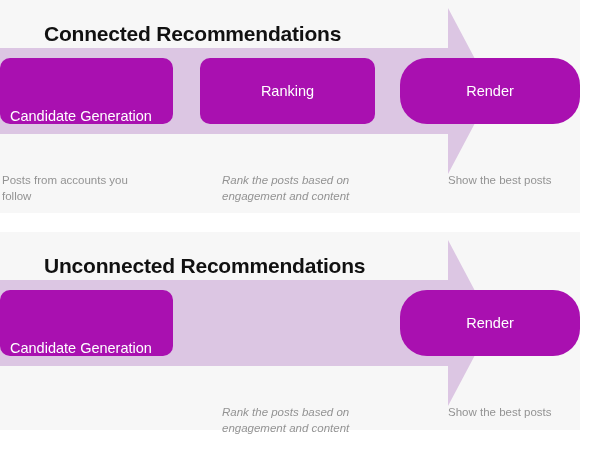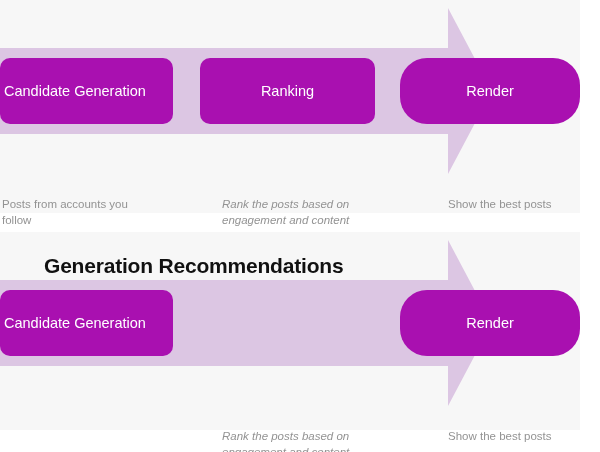--- a/index.html
+++ b/index.html
@@ -64,32 +64,31 @@
     height: 66px;
     background: #a910b0;
     border-radius: 10px;
     display: flex;
     align-items: center;
     justify-content: center;
     color: #ffffff;
     font-size: 14.5px;
     box-sizing: border-box;
   }
-  .stage-1 { left: 0px;   width: 173px; justify-content: flex-start; padding-left: 4px; }
+  .stage-1 { left: 0px;   width: 173px; justify-content: flex-start; padding-left: 10px; align-items: flex-end; }
   .stage-2 { left: 200px; width: 175px; }
   .stage-3 { left: 400px; width: 180px; border-radius: 27px; }
 
   
   .caption {
     position: absolute;
     top: 172px;
     font-size: 11.5px;
     line-height: 16px;
     color: #939393;
-    margin-top: 24px;
   }
   .caption-1 { left: 2px;   width: 150px; }
   .caption-2 { left: 222px; width: 170px; font-style: italic; }
   .caption-3 { left: 448px; width: 140px; }
 
   
   .caption-gradient {
     background-image: linear-gradient(100deg,
         #f0b429 0%,
         #e8a33d 16%,
@@ -110,20 +109,21 @@
 <div class="diagram">
 
   <div class="panel panel-connected">
 
     <div class="arrow">
       <svg width="492" height="86" viewBox="0 0 492 86" xmlns="http://www.w3.org/2000/svg">
         <path d="M0,0 L448,0 L448,-40 L492,43 L448,126 L448,86 L0,86 Z" fill="#dcc6e3"></path>
       </svg>
     </div>
 
+    <div class="heading">Connected Recommendations</div>
 
     <div class="stage stage-1">
       <span>Candidate Generation</span>
     </div>
     <div class="stage stage-2">
       <span>Ranking</span>
     </div>
     <div class="stage stage-3">
       <span>Render</span>
     </div>
@@ -134,21 +134,21 @@
   </div>
 
   <div class="panel panel-unconnected">
 
     <div class="arrow">
       <svg width="492" height="86" viewBox="0 0 492 86" xmlns="http://www.w3.org/2000/svg">
         <path d="M0,0 L448,0 L448,-40 L492,43 L448,126 L448,86 L0,86 Z" fill="#dcc6e3"></path>
       </svg>
     </div>
 
-    <div class="heading">Generation Recommendations</div>
+    <div class="heading">Unconnected Recommendations</div>
 
     <div class="stage stage-1">
       <span>Candidate Generation</span>
     </div>
     <div class="stage stage-3">
       <span>Render</span>
     </div>
 
     <div class="caption caption-2">Rank the posts based on engagement and content</div>
     <div class="caption caption-3">Show the best posts</div>

